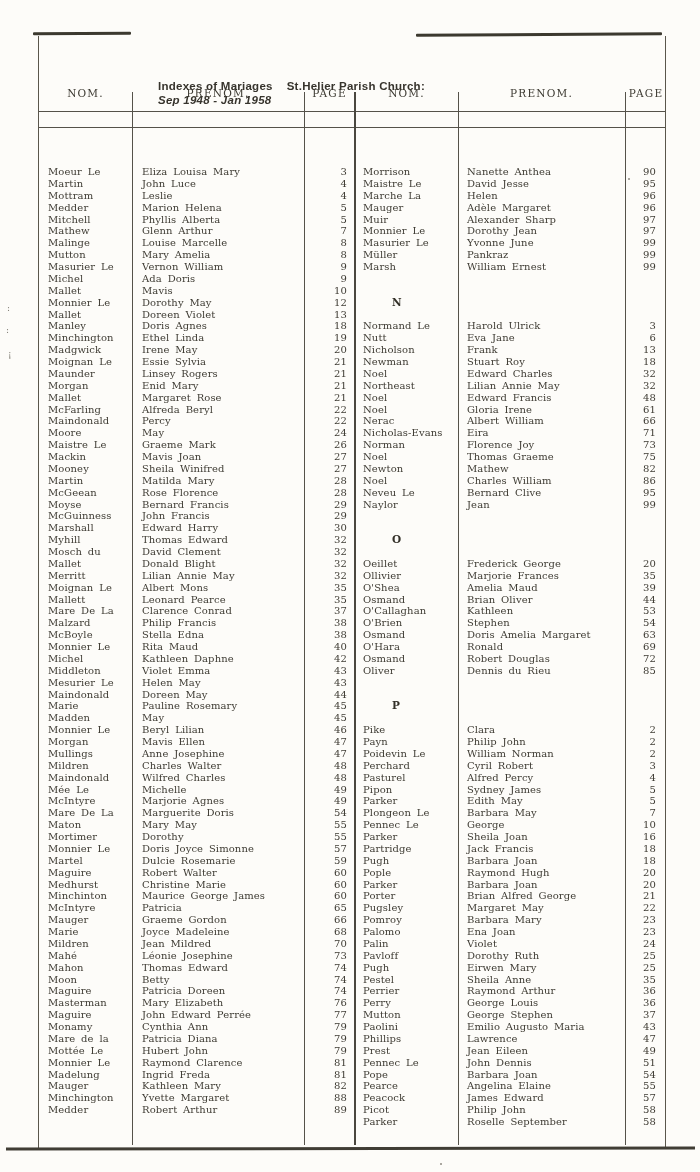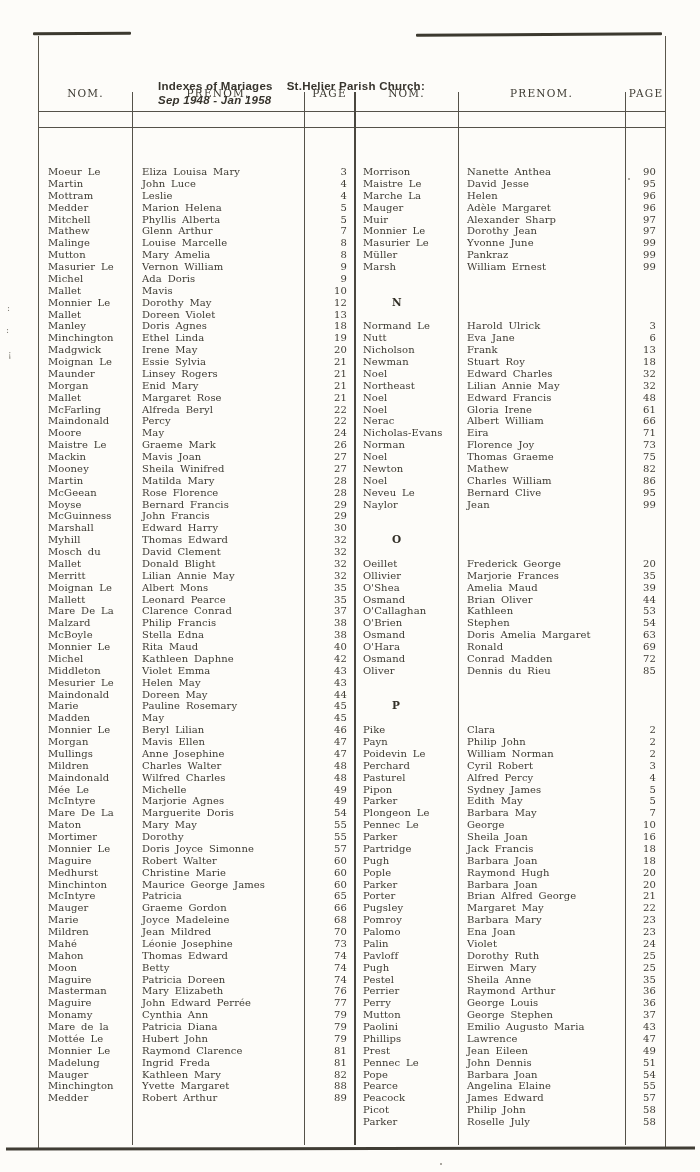--- a/index.html
+++ b/index.html
@@ -410,20 +410,25 @@
           <div class="c c-nom">Mortimer</div>
           <div class="c c-pre">Dorothy</div>
           <div class="c c-pg">55</div>
         </div>
         <div class="row">
           <div class="c c-nom">Monnier Le</div>
           <div class="c c-pre">Doris Joyce Simonne</div>
           <div class="c c-pg">57</div>
         </div>
         <div class="row">
+          <div class="c c-nom">Martel</div>
+          <div class="c c-pre">Dulcie Rosemarie</div>
+          <div class="c c-pg">59</div>
+        </div>
+        <div class="row">
           <div class="c c-nom">Maguire</div>
           <div class="c c-pre">Robert Walter</div>
           <div class="c c-pg">60</div>
         </div>
         <div class="row">
           <div class="c c-nom">Medhurst</div>
           <div class="c c-pre">Christine Marie</div>
           <div class="c c-pg">60</div>
         </div>
         <div class="row">
@@ -695,21 +700,21 @@
           <div class="c c-pre">Doris Amelia Margaret</div>
           <div class="c c-pg">63</div>
         </div>
         <div class="row">
           <div class="c c-nom">O'Hara</div>
           <div class="c c-pre">Ronald</div>
           <div class="c c-pg">69</div>
         </div>
         <div class="row">
           <div class="c c-nom">Osmand</div>
-          <div class="c c-pre">Conrad Madden</div>
+          <div class="c c-pre">Robert Douglas</div>
           <div class="c c-pg">72</div>
         </div>
         <div class="row">
           <div class="c c-nom">Oliver</div>
           <div class="c c-pre">Dennis du Rieu</div>
           <div class="c c-pg">85</div>
         </div>
         <div class="row"></div>
         <div class="row"></div>
         <div class="row">
@@ -876,21 +881,21 @@
           <div class="c c-pre">James Edward</div>
           <div class="c c-pg">57</div>
         </div>
         <div class="row">
           <div class="c c-nom">Picot</div>
           <div class="c c-pre">Philip John</div>
           <div class="c c-pg">58</div>
         </div>
         <div class="row">
           <div class="c c-nom">Parker</div>
-          <div class="c c-pre">Roselle July</div>
+          <div class="c c-pre">Roselle September</div>
           <div class="c c-pg">58</div>
         </div>
       </div>
 
   </div>
 
   <div class="bottom-line"></div>
 
   <div class="margin-mark" style="left:7px; top:303px;">:</div>
   <div class="margin-mark" style="left:6px; top:325px;">:</div>

